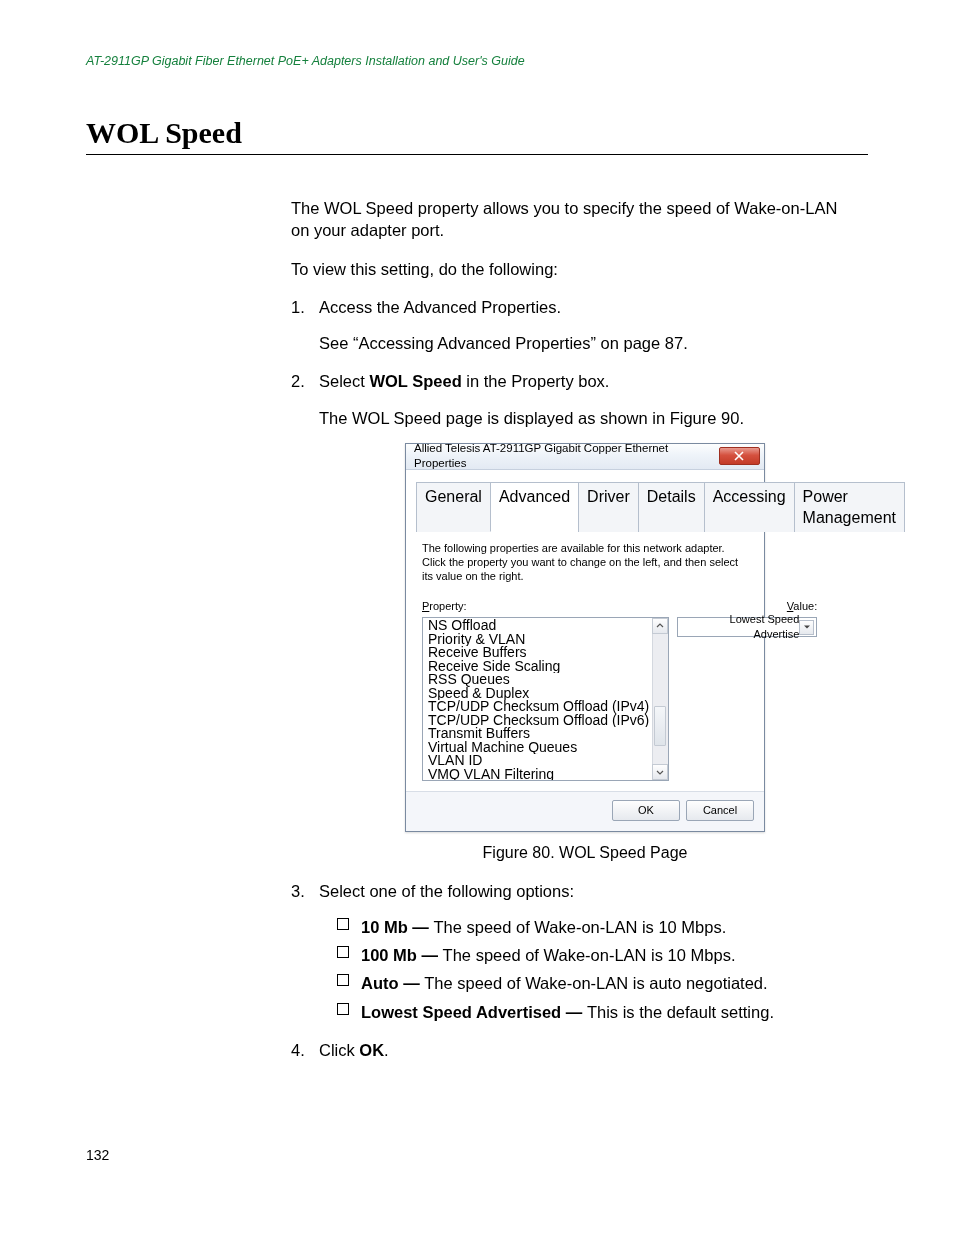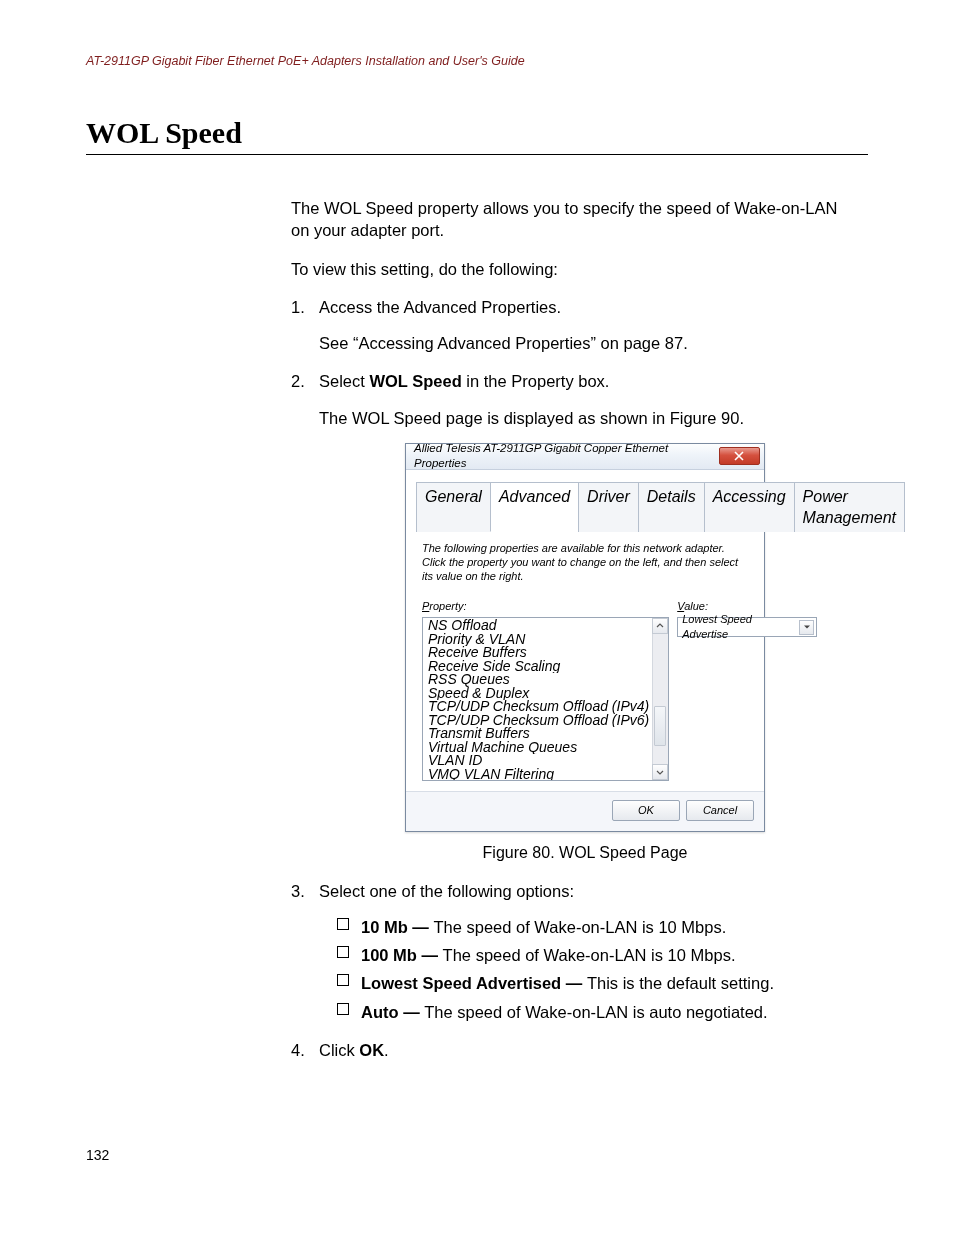--- a/index.html
+++ b/index.html
@@ -8,21 +8,21 @@
     font-family: Arial, Helvetica, sans-serif;
     color: #000;
     width: 954px;
     height: 1235px;
     position: relative;
     padding: 54px 86px 0 86px;
   }
   .running-header {
     font-size: 12.5px;
     font-style: italic;
-    color: #7f1d1d;
+    color: #15803d;
     margin-bottom: 48px;
   }
   h1.section-title {
     font-family: "Times New Roman", Times, serif;
     font-weight: bold;
     font-size: 30px;
     border-bottom: 1.5px solid #000;
     padding-bottom: 4px;
     margin-bottom: 42px;
   }
@@ -57,21 +57,20 @@
   
   .dialog {
     width: 360px;
     margin: 0 auto;
     border: 1px solid #7a8aa0;
     background: #f4f6fa;
     font-family: Tahoma, "Segoe UI", sans-serif;
     font-size: 11px;
     color: #000;
     box-shadow: 0 1px 2px rgba(0,0,0,0.15);
-    font-style: italic;
   }
   .titlebar {
     display: flex; align-items: center; justify-content: space-between;
     height: 26px;
     padding: 0 4px 0 8px;
     background: linear-gradient(#fdfefe,#eef3f9 45%,#e3eaf3);
     border-bottom: 1px solid #c6d0de;
   }
   .titlebar .title { font-size: 11.5px; }
   .close-btn {
@@ -91,21 +90,21 @@
     border-bottom: none;
     background: #f3f5f8;
     position: relative; top: 1px;
     margin-right: -1px;
     cursor: default;
   }
   .tab.active { background: #fff; border-bottom: 1px solid #fff; font-weight: normal; }
   .dialog-desc { font-size: 11px; margin: 4px 6px 10px 6px; line-height: 1.25; }
   .prop-row { display: flex; gap: 8px; padding: 0 6px; }
   .prop-col { flex: 1; }
-  .prop-col.right { flex: 0 0 140px; }
+  .prop-col.right { flex: 0 0 140px; text-align: right; }
   .prop-label { font-size: 11px; margin-bottom: 3px; }
   .prop-label .ul { text-decoration: underline; }
   .prop-listbox {
     border: 1px solid #9aa6b6; background: #fff;
     height: 164px; position: relative; overflow: hidden;
     font-size: 14px;
   }
   .prop-listbox .scroll-track {
     position: absolute; right: 0; top: 0; bottom: 0; width: 16px;
     background: #ecedf1; border-left: 1px solid #d4d8df;
@@ -245,22 +244,22 @@
         </div>
         <p class="fig-caption">Figure 80. WOL Speed Page</p>
       </div>
     </li>
     <li>
       <span class="num">3.</span>
       <p>Select one of the following options:</p>
       <ul class="options" id="opts-list">
           <li><span class="bullet"></span><span class="bold">10 Mb — </span><span>The speed of Wake-on-LAN is 10 Mbps.</span></li>
           <li><span class="bullet"></span><span class="bold">100 Mb — </span><span>The speed of Wake-on-LAN is 10 Mbps.</span></li>
+          <li><span class="bullet"></span><span class="bold">Auto — </span><span>The speed of Wake-on-LAN is auto negotiated.</span></li>
           <li><span class="bullet"></span><span class="bold">Lowest Speed Advertised — </span><span>This is the default setting.</span></li>
-          <li><span class="bullet"></span><span class="bold">Auto — </span><span>The speed of Wake-on-LAN is auto negotiated.</span></li>
         </ul>
     </li>
     <li>
       <span class="num">4.</span>
       <p>
         <span>Click </span><span class="bold">OK</span><span>.</span>
       </p>
     </li>
   </ol>
 </div>

